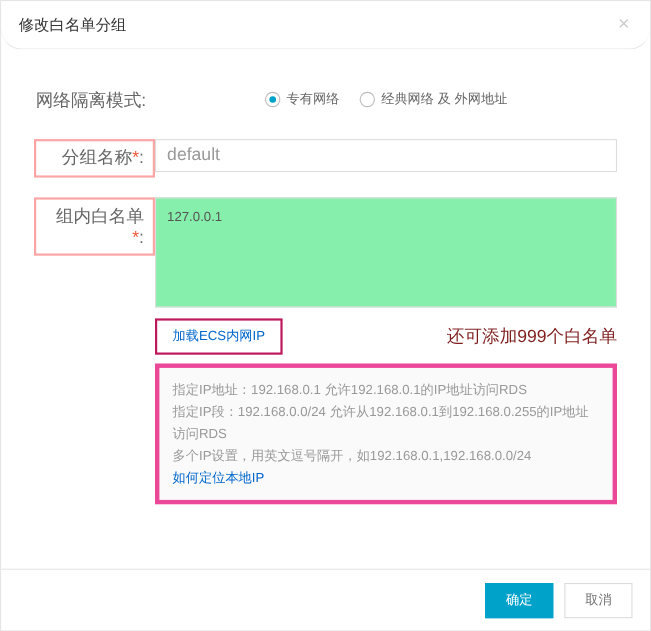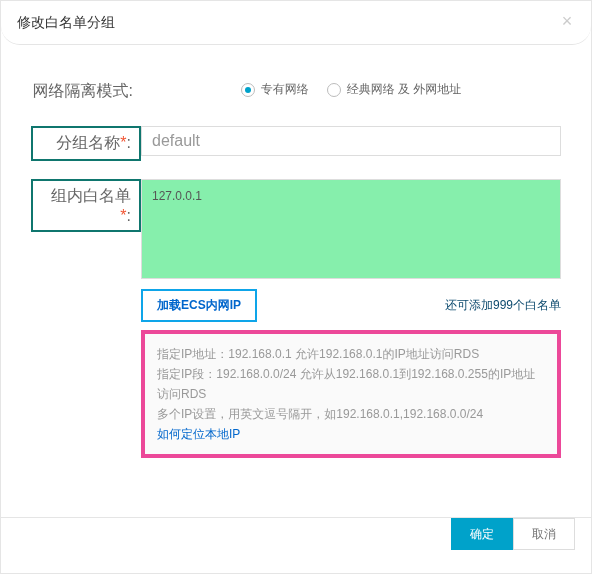--- a/index.html
+++ b/index.html
@@ -57,21 +57,21 @@
     align-items: flex-start;
   }
   .form-label {
     width: 110px;
     text-align: right;
     padding: 6px 8px 6px 0;
     color: #666;
     font-size: 16px;
   }
   .form-label.hl {
-    border: 2px solid #0f766e;
+    border: 2px solid #fca5a5;
     padding: 5px 8px;
   }
   .req { color: #f15533; }
   .form-control {
     flex: 1;
   }
   .radio-group {
     padding: 6px 0;
     display: flex;
     align-items: center;
@@ -108,26 +108,25 @@
     line-height: 20px;
     resize: none;
     background:#86efac;
   }
   .link-row {
     display:flex; justify-content: space-between; align-items:center;
     margin: 10px 0 8px 0;
   }
   .link-ecs-wrap {
     display:inline-block;
-    border: 2px solid #0ea5e9;
+    border: 2px solid #be185d;
     padding: 6px 14px;
-    font-weight: bold;
   }
   .link { color: #06c; cursor:pointer; font-size:12px; }
-  .muted { color:#0c4a6e; font-size:12px; }
+  .muted { color:#7f1d1d; font-size:16px; }
   .tip-box {
     border:4px solid #ec4899;
     background:#fafafa;
     padding:10px 12px;
     color:#999;
     font-size:12px;
     line-height:20px;
   }
   .tip-box .lnk { color:#06c; }
   .warn-box {
@@ -135,23 +134,24 @@
     background:#fff7e6;
     color:#f5a623;
     padding:10px 12px;
     font-size:12px;
     margin-top:12px;
   }
   .dialog-footer {
     height: 56px;
     border-top:1px solid #e5e5e5;
     display:flex;
-    align-items:flex-start;
+    align-items:center;
     justify-content:flex-end;
     padding: 0 16px;
+    gap:10px;
     margin-top:44px;
   }
   .btn {
     height:32px;
     padding: 0 18px;
     font-size:12px;
     border:1px solid #ddd;
     background:#fff;
     color:#737373;
     cursor:pointer;

